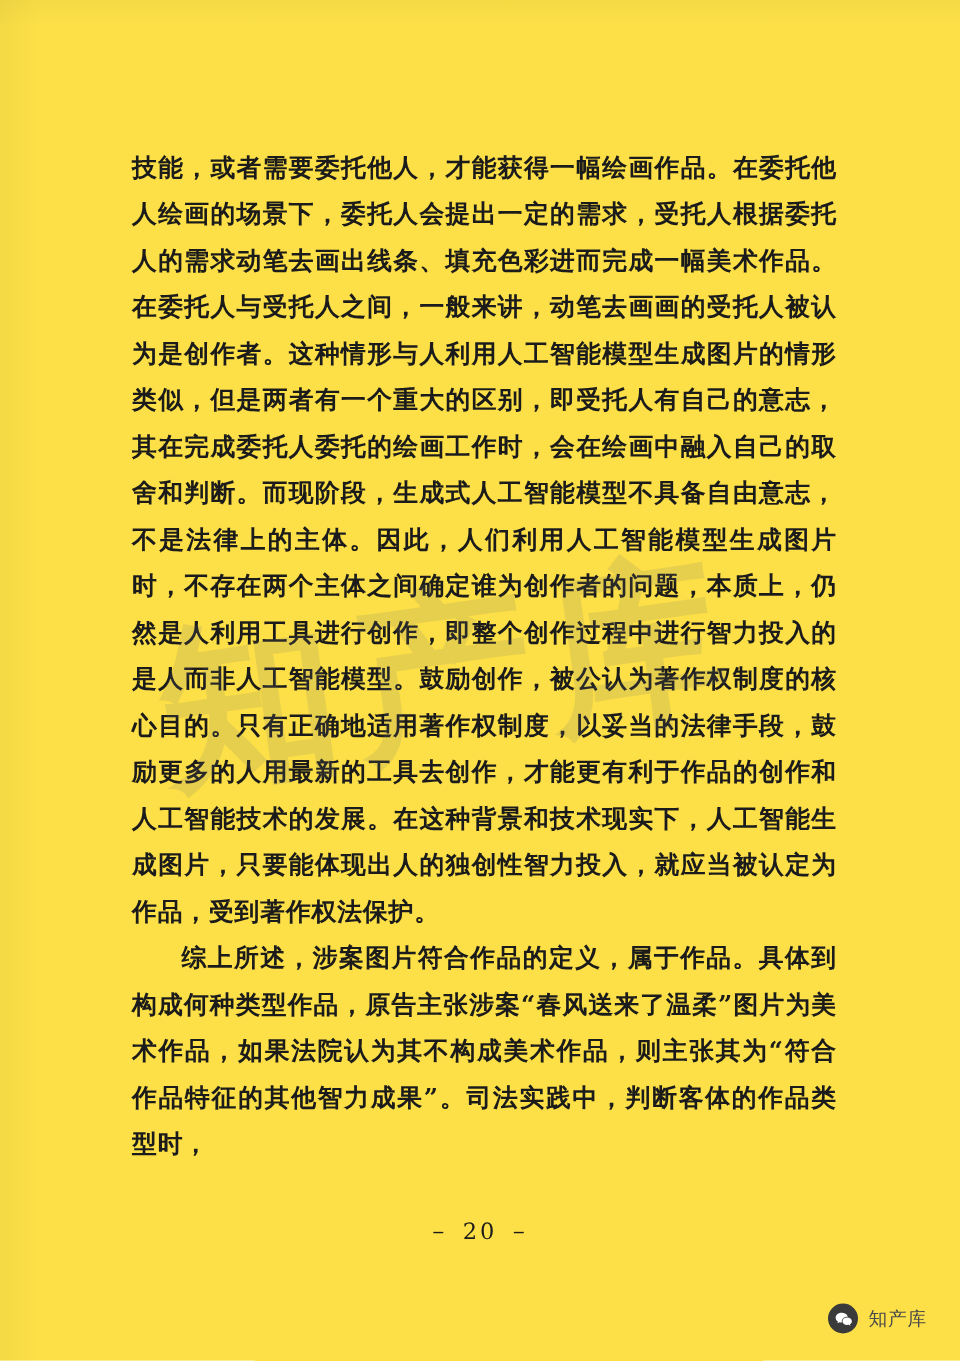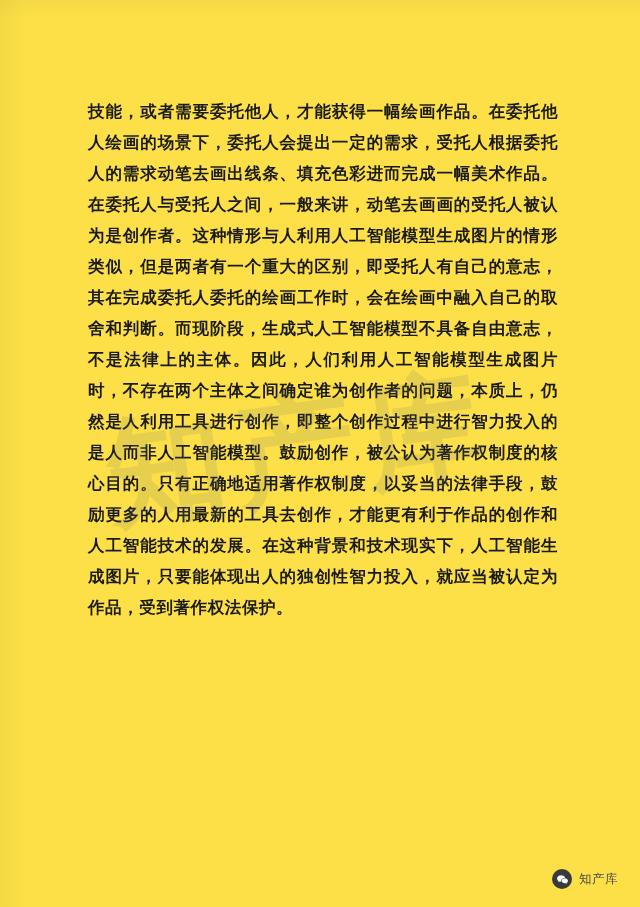--- a/index.html
+++ b/index.html
@@ -128,27 +128,29 @@
 <body>
 
 <div class="page">
 
   <div class="edge-shade-top"></div>
   <div class="edge-shade-left"></div>
 
   <div class="page-inner">
     <div class="doc-body">
       <p>技能，或者需要委托他人，才能获得一幅绘画作品。在委托他人绘画的场景下，委托人会提出一定的需求，受托人根据委托人的需求动笔去画出线条、填充色彩进而完成一幅美术作品。在委托人与受托人之间，一般来讲，动笔去画画的受托人被认为是创作者。这种情形与人利用人工智能模型生成图片的情形类似，但是两者有一个重大的区别，即受托人有自己的意志，其在完成委托人委托的绘画工作时，会在绘画中融入自己的取舍和判断。而现阶段，生成式人工智能模型不具备自由意志，不是法律上的主体。因此，人们利用人工智能模型生成图片时，不存在两个主体之间确定谁为创作者的问题，本质上，仍然是人利用工具进行创作，即整个创作过程中进行智力投入的是人而非人工智能模型。鼓励创作，被公认为著作权制度的核心目的。只有正确地适用著作权制度，以妥当的法律手段，鼓励更多的人用最新的工具去创作，才能更有利于作品的创作和人工智能技术的发展。在这种背景和技术现实下，人工智能生成图片，只要能体现出人的独创性智力投入，就应当被认定为作品，受到著作权法保护。</p>
+      <p class="indent">综上所述，涉案图片符合作品的定义，属于作品。具体到构成何种类型作品，原告主张涉案“春风送来了温柔”图片为美术作品，如果法院认为其不构成美术作品，则主张其为“符合作品特征的其他智力成果”。司法实践中，判断客体的作品类型时，</p>
     </div>
   </div>
 
   <div class="watermark">
     <span>知产库</span>
   </div>
 
+  <div class="page-number">－ 20 －</div>
 
   <div class="footer-account">
     <span class="logo">
       <svg width="13" height="13" viewBox="0 0 24 24" aria-hidden="true">
         <path d="M9.2 4C5.2 4 2 6.7 2 10c0 1.9 1.1 3.6 2.8 4.7L4.2 17l2.6-1.3c.8.2 1.6.3 2.4.3h.5c-.1-.4-.2-.9-.2-1.3 0-3.2 3.1-5.8 6.9-5.8h.6C16.3 6 13.1 4 9.2 4z" fill="#ffffff"></path>
         <path d="M22 14.4c0-2.6-2.6-4.7-5.8-4.7s-5.8 2.1-5.8 4.7 2.6 4.7 5.8 4.7c.7 0 1.3-.1 1.9-.2l2.1 1.1-.5-1.8c1.4-.9 2.3-2.2 2.3-3.8z" fill="#ffffff"></path>
       </svg>
     </span>
     <span class="name">知产库</span>
   </div>

